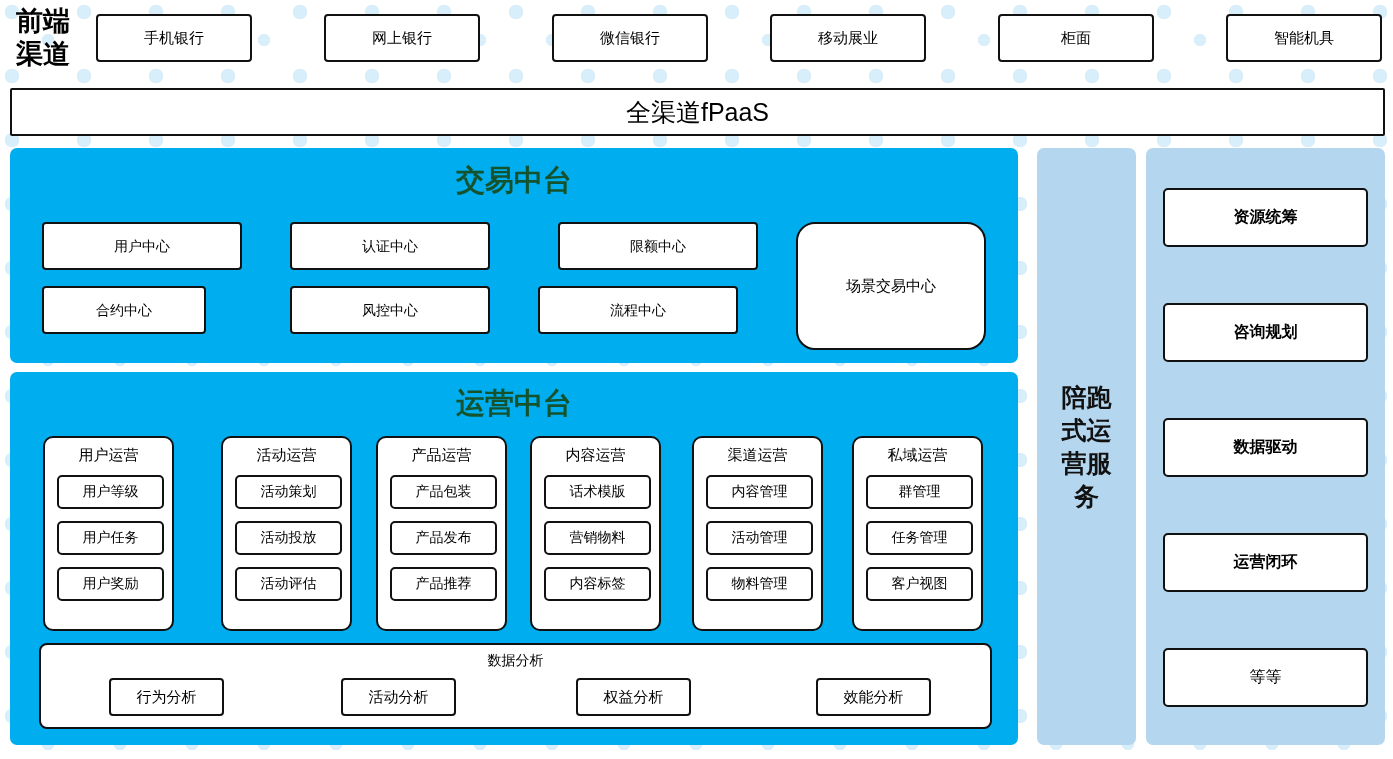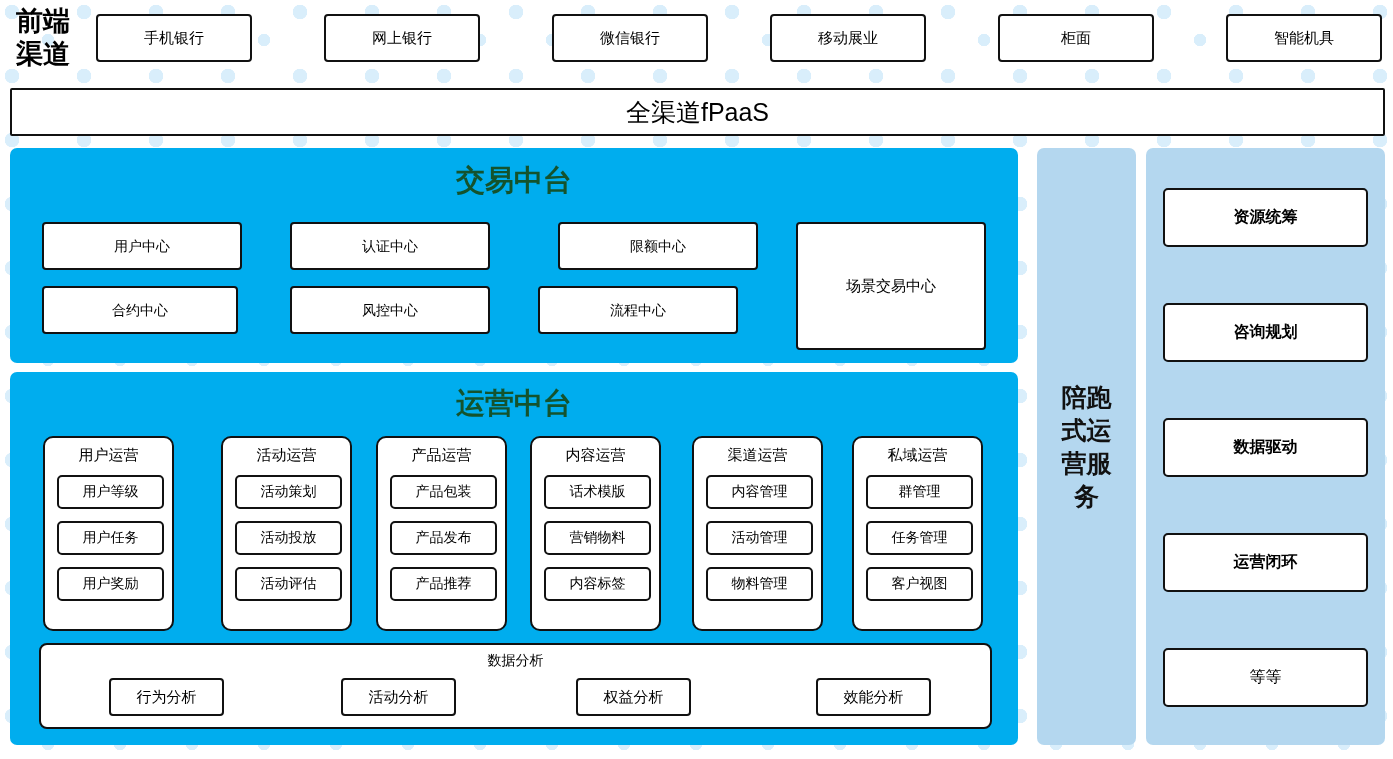--- a/index.html
+++ b/index.html
@@ -231,24 +231,24 @@
   <div class="box channel-box" style="left:1226px">智能机具</div>
 
   <div class="box fpaas">全渠道fPaaS</div>
 
   <div class="panel-cyan" id="txn-panel">
     <div class="panel-title">交易中台</div>
 
     <div class="box txn-box" style="left:32px;  top:74px;  width:200px;">用户中心</div>
     <div class="box txn-box" style="left:280px; top:74px;  width:200px;">认证中心</div>
     <div class="box txn-box" style="left:528px; top:74px;  width:200px;margin-left:20px;">限额中心</div>
-    <div class="box txn-box" style="left:32px;  top:138px; width:196px;">合约中心</div>
+    <div class="box txn-box" style="left:32px;  top:138px; width:164px;">合约中心</div>
     <div class="box txn-box" style="left:280px; top:138px; width:200px;">风控中心</div>
     <div class="box txn-box" style="left:528px; top:138px; width:200px;">流程中心</div>
-    <div class="box" style="left:786px; top:74px;  width:190px; height:128px; font-size:15px; border-radius:4px;">场景交易中心</div>
+    <div class="box" style="left:786px; top:74px;  width:190px; height:128px; font-size:15px; border-radius:19px;">场景交易中心</div>
   </div>
 
   <div class="panel-cyan" id="ops-panel">
     <div class="panel-title">运营中台</div>
   </div>
 
   <div class="ops-group" style="left:43px">
     <div class="grp-title">用户运营</div>
     <div class="ops-item i0">用户等级</div>
     <div class="ops-item i1">用户任务</div>

